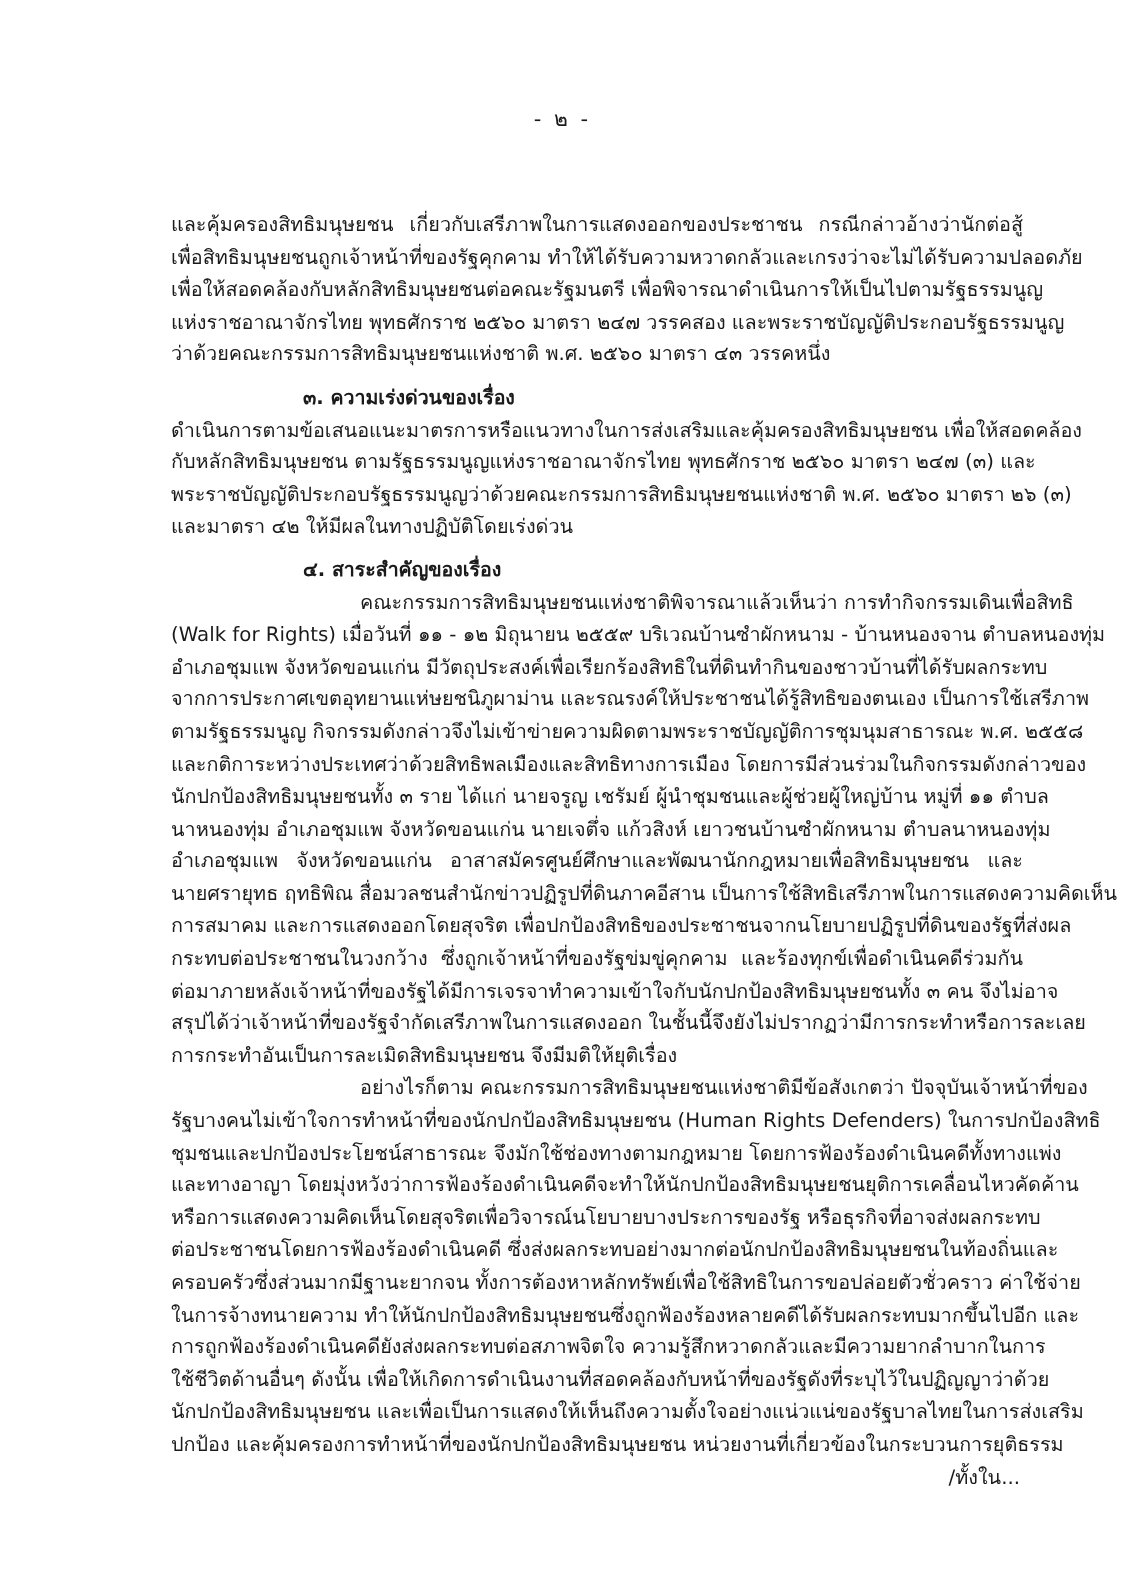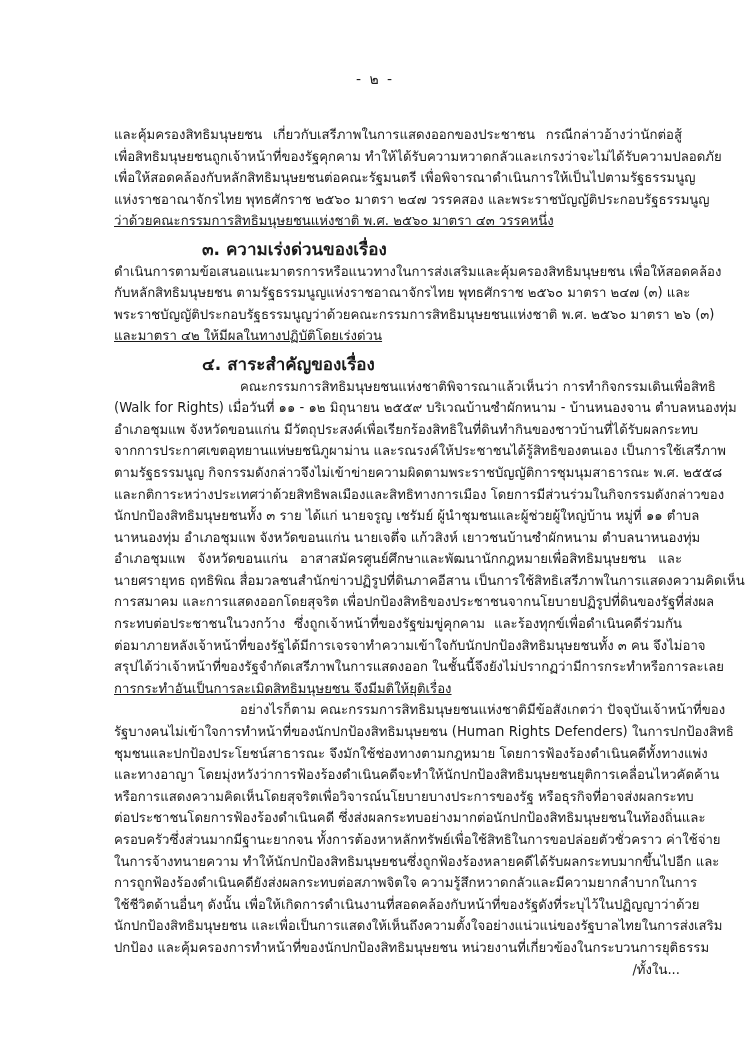--- a/index.html
+++ b/index.html
@@ -1,26 +1,26 @@
 <!DOCTYPE html>
 <html><head>
 <meta charset="utf-8">
 <style>
   html, body { margin:0; padding:0; background:#ffffff; }
   body { width:750px; height:1061px; position:relative; overflow:hidden;
          font-family:"DejaVu Sans", "Liberation Sans", sans-serif; color:#1a1a1a; }
   .page-num { position:absolute; top:68px; left:0; width:750px; text-align:center;
               font-size:14px; letter-spacing:2px; }
-  .body { position:absolute; top:124px; left:114px; width:568px; }
+  .body { position:absolute; top:140px; left:114px; width:568px; }
   .line { font-size:13.2px; line-height:21.6px; height:21.6px; white-space:nowrap;
           text-align:justify; text-align-last:justify; overflow:visible; }
-  .line.last { text-align-last:left;text-decoration:underline; }
+  .line.last { text-align-last:left; }
   .ind1 { padding-left:88px; }
   .ind2 { padding-left:126px; }
-  .heading { font-weight:bold; font-size:17px; text-align-last:left; }
+  .heading { font-weight:bold; font-size:13px; text-align-last:left; }
   .gap { height:7px; }
   .cont { text-align:center; text-align-last:right !important; padding-right:2px; }
 </style>
 </head>
 <body>
 
 <div class="page-num">- ๒ -</div>
 
 <div class="body">
   <div>

